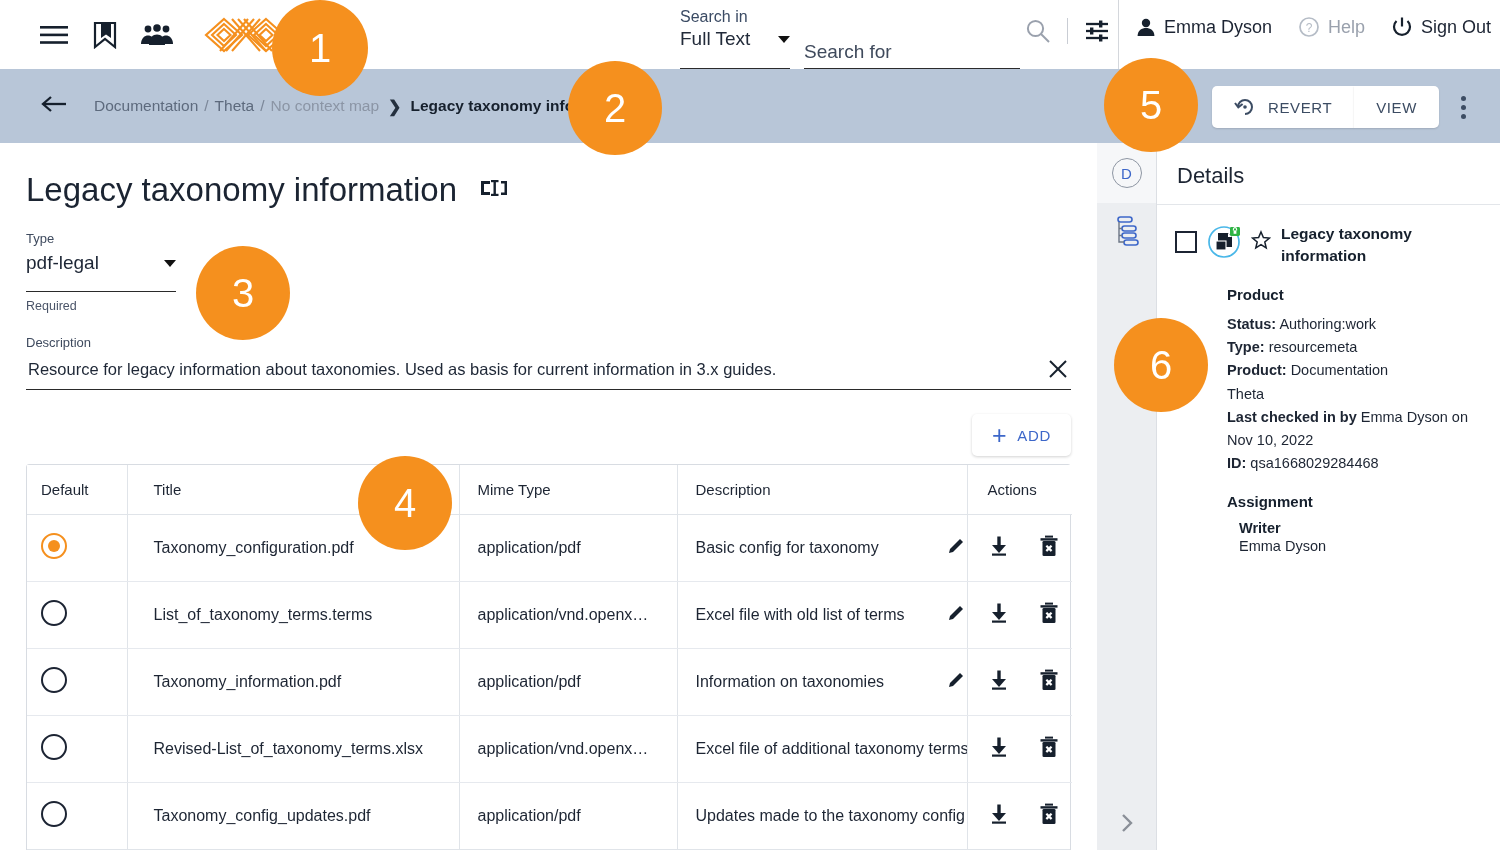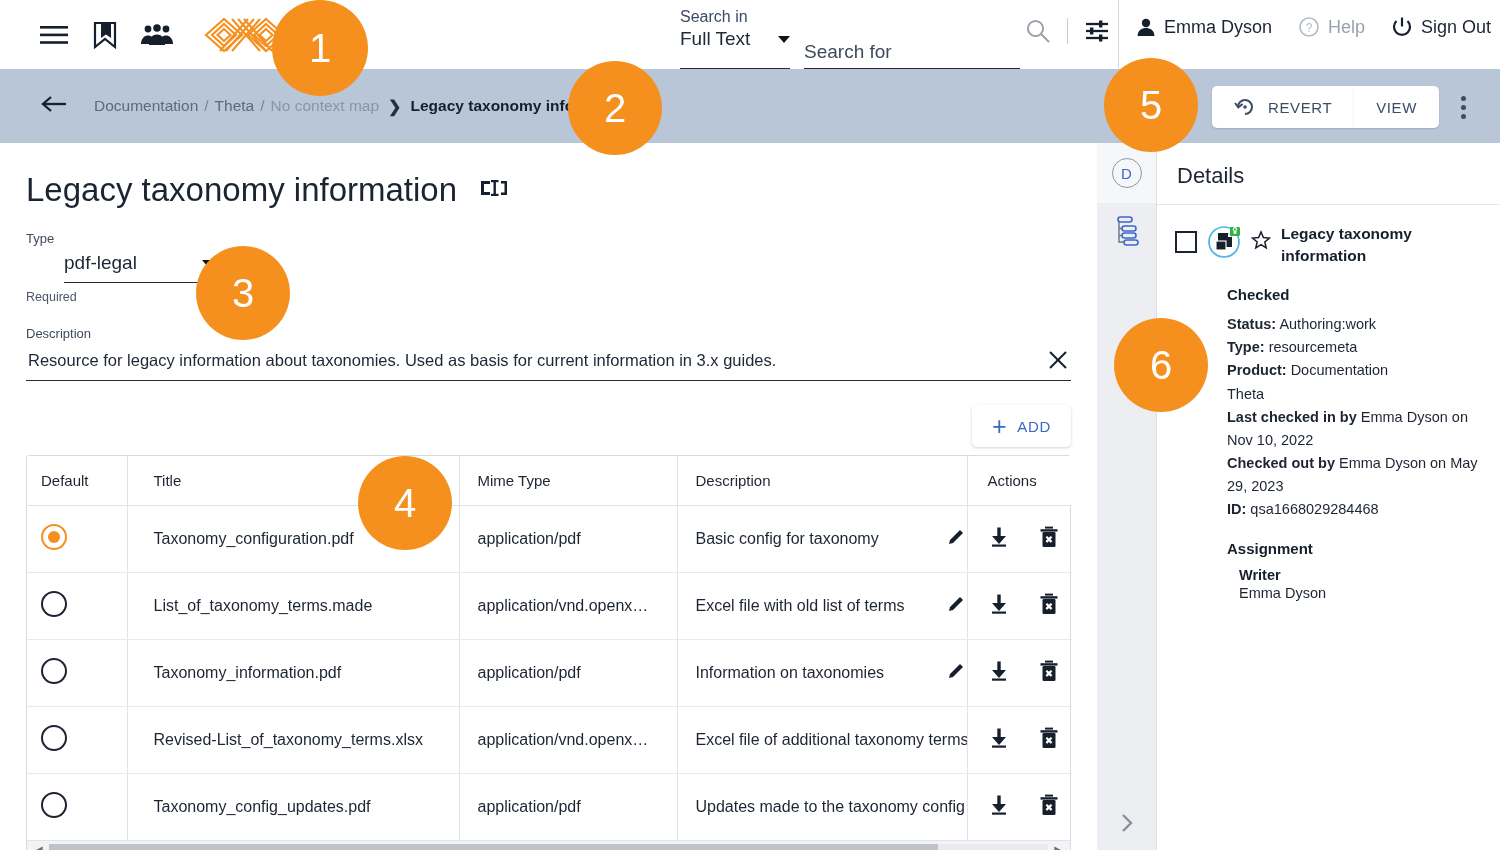--- a/index.html
+++ b/index.html
@@ -82,23 +82,23 @@
   .main {
     position: absolute; left: 0; top: 143px; width: 1097px; height: 707px;
     background: #fff; overflow: hidden;
   }
   .page-title-row { display: flex; align-items: center; gap: 22px; padding: 28px 0 0 26px; }
   .page-title { font-size: 33px; font-weight: 400; color: #1b2432; }
 
   .form-area { padding: 22px 26px 0 26px; }
   .field-label { font-size: 13px; color: #3e4a5e; margin-bottom: 6px; }
   .select-field {
-    width: 150px; border-bottom: 1px solid #2a2a2a; padding-bottom: 8px;
+    width: 150px; border-bottom: 1px solid #2a2a2a; padding-bottom: 17px;
     display: flex; align-items: center; justify-content: space-between;
-    font-size: 19px; color: #1d2635; cursor: pointer; margin-left: 38px;
+    font-size: 19px; color: #1d2635; cursor: pointer;
   }
   .hint { font-size: 12.5px; color: #4a5468; margin-top: 7px; }
 
   .desc-block { margin-top: 22px; }
   .desc-row {
     display: flex; align-items: center; border-bottom: 1px solid #2a2a2a;
     padding-bottom: 7px; width: 1045px;
   }
   .desc-input {
     flex: 1; border: none; outline: none; font-size: 16.5px; color: #1e2736;
@@ -417,21 +417,21 @@
                         <rect x="7" y="0.6" width="8" height="2" fill="#16202d"></rect>
                         <rect x="2.5" y="3.2" width="17" height="2.4" fill="#16202d"></rect>
                         <rect x="4.5" y="6" width="13" height="15" rx="1.3" fill="#16202d"></rect>
                         <text x="11" y="16.6" font-size="10" text-anchor="middle" fill="#fff" font-family="Liberation Sans, sans-serif">✖</text>
                       </svg></span>
                   </div>
                 </td>
               </tr>
               <tr class="files-row">
                 <td class="c-default"><span class="radio"></span></td>
-                <td class="c-title"><span>List_of_taxonomy_terms.made</span></td>
+                <td class="c-title"><span>List_of_taxonomy_terms.terms</span></td>
                 <td class="c-mime"><span>application/vnd.openx…</span></td>
                 <td class="c-desc">
                   <div class="desc-cell">
                     <span class="desc-txt">Excel file with old list of terms</span>
                     <span><svg width="22" height="22" viewBox="0 0 22 22">
                         <path d="M4 18 L5 14 L15 4 L18 7 L8 17 Z" fill="#16202d"></path>
                       </svg></span>
                   </div>
                 </td>
                 <td class="c-act">
@@ -583,28 +583,27 @@
           </svg>
         </span>
         <span class="star">
           <svg width="20" height="20" viewBox="0 0 20 20">
               <polygon points="10,2 12.4,7.6 18.4,8.1 13.8,12 15.2,18 10,14.7 4.8,18 6.2,12 1.6,8.1 7.6,7.6" fill="none" stroke="#16202d" stroke-width="1.5"></polygon>
             </svg>
         </span>
         <span class="doc-name">Legacy taxonomy information</span>
       </div>
 
-      <div class="sect-head">Checked</div>
+      <div class="sect-head">Product</div>
       <div class="kv">
         <div><b>Status:</b><span> Authoring:work</span></div>
         <div><b>Type:</b><span> resourcemeta</span></div>
         <div><b>Product:</b><span> Documentation</span></div>
         <div>Theta</div>
         <div><b>Last checked in by</b><span> Emma Dyson on Nov 10, 2022</span></div>
-        <div><b>Checked out by</b><span> Emma Dyson on May 29, 2023</span></div>
         <div><b>ID:</b><span> qsa1668029284468</span></div>
       </div>
 
       <div class="sect-head">Assignment</div>
       <div class="sub-head">Writer</div>
       <div class="sub-val">Emma Dyson</div>
     </div>
   </div>
 
   <div id="badges">

